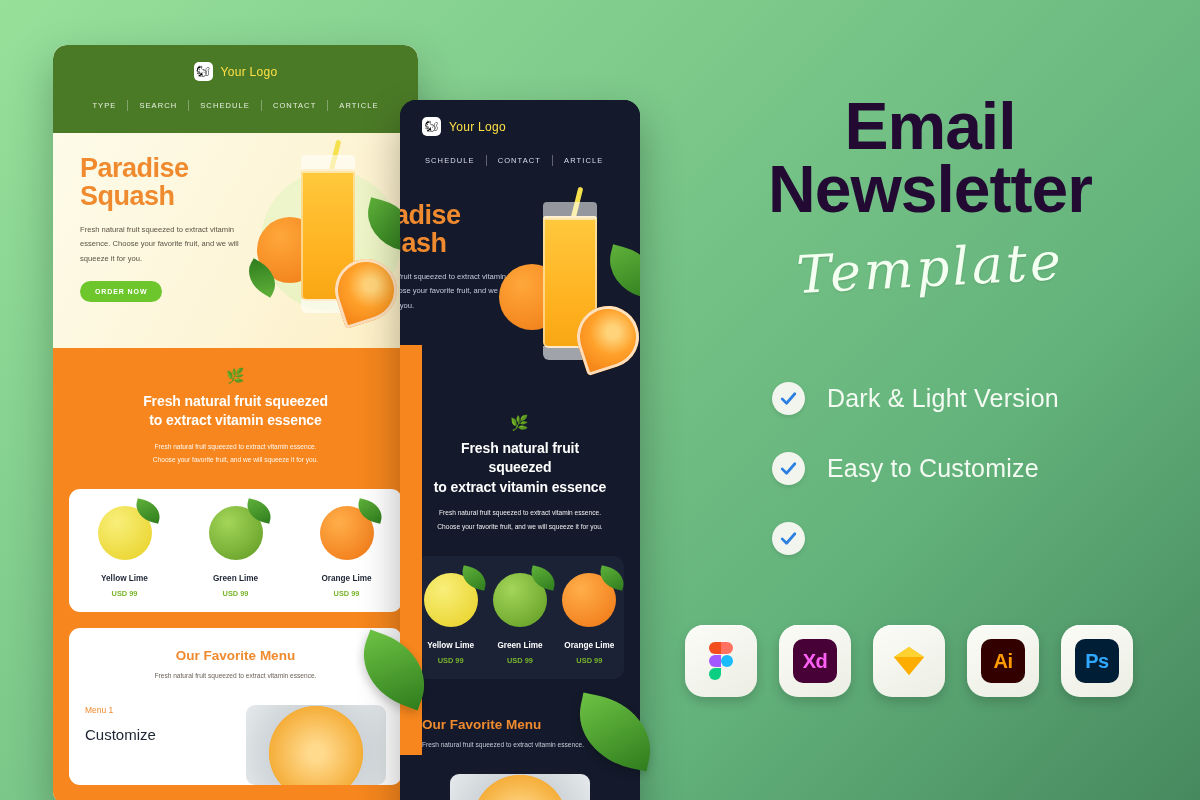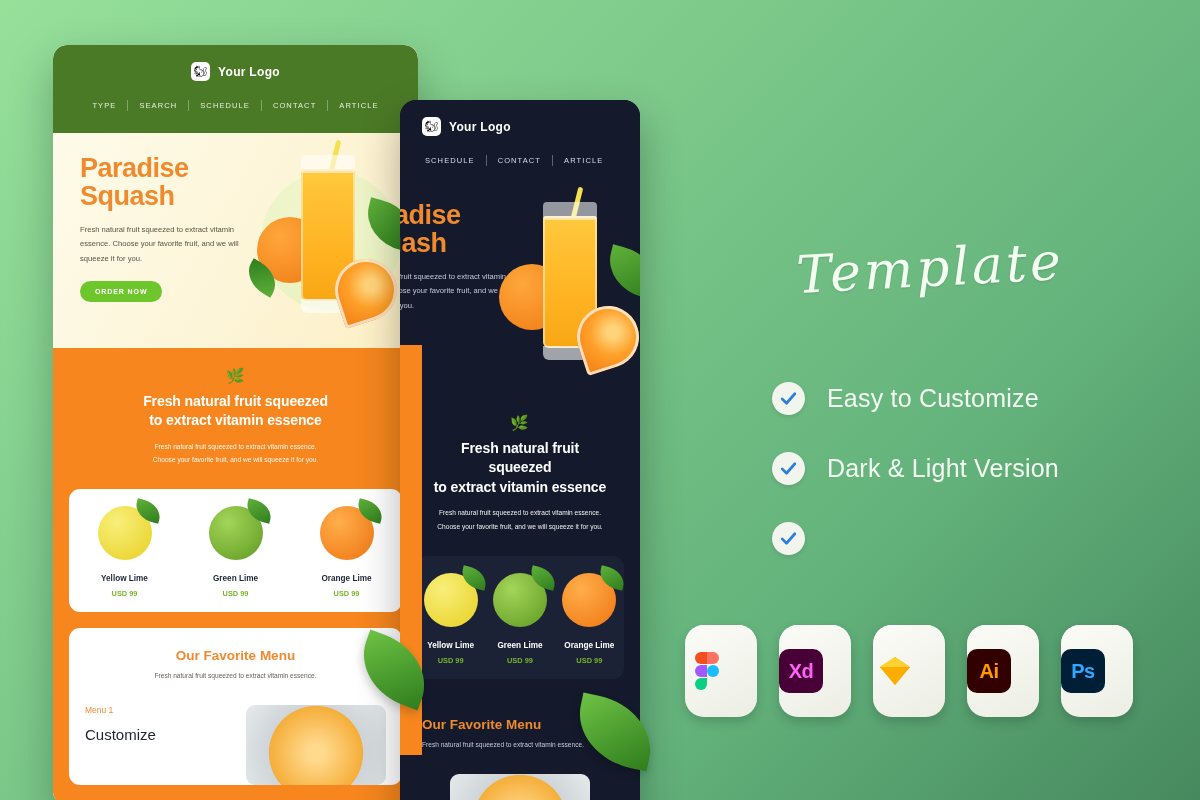--- a/index.html
+++ b/index.html
@@ -36,24 +36,24 @@
     background: #f2f4ee; display: flex; align-items: center; justify-content: center;
     box-shadow: 0 2px 4px rgba(0,0,0,.10); flex: 0 0 auto;
   }
   .check-circle svg { width: 19px; height: 19px; display: block; }
   .feature-label {
     margin-left: 22px; color: #f4fbf2; font-size: 25px; letter-spacing: .2px;
   }
 
   .apps { position: absolute; left: 25px; top: 625px; display: flex; gap: 22px; }
   .app-tile {
-    width: 72px; height: 92px; border-radius: 19px;
+    width: 72px; height: 72px; border-radius: 19px;
     background: linear-gradient(150deg,#fbfcf7 0%,#eceee4 100%);
     box-shadow: 0 5px 11px rgba(0,0,0,.17), inset 0 1px 1px #fff;
-    display: flex; align-items: center; justify-content: flex-start;
+    display: flex; align-items: center; justify-content: center;
   }
   .app-inner {
     width: 44px; height: 44px; border-radius: 10px;
     display: flex; align-items: center; justify-content: center;
     font-weight: bold; font-size: 20px; letter-spacing: -.5px;
   }
   .app-inner.plain { background: none; box-shadow: none; }
 
   
   .mock { position: absolute; overflow: hidden; }
@@ -71,21 +71,21 @@
 
   
   .hdr { position: relative; height: 88px; border-radius: 14px 14px 0 0; }
   .hdr-light { background: #4b7a26; }
   .hdr-dark { background: #141a2b; height: 80px; }
   .logo-row { display: flex; align-items: center; justify-content: center; padding-top: 17px; gap: 8px; }
   .logo-badge {
     width: 19px; height: 19px; border-radius: 5px; background: #fff;
     display: flex; align-items: center; justify-content: center; font-size: 11px;
   }
-  .logo-text { color: #ffffff; font-weight: bold; font-size: 12px; letter-spacing: .3px; }
+  .logo-text { color: #fde047; font-weight: normal; font-size: 12px; letter-spacing: .3px; }
   .nav { display: flex; justify-content: center; align-items: center; gap: 0; margin-top: 19px; }
   .nav-item { color: #e8f0e2; font-size: 7.5px; letter-spacing: 1.1px; padding: 0 11px; }
   .nav-sep { width: 1px; height: 11px; background: rgba(255,255,255,.32); }
   .hdr-dark .logo-row { justify-content: flex-start; padding-left: 22px; }
   .hdr-dark .nav { justify-content: flex-start; padding-left: 14px; }
   .hdr-dark .nav-item { color: #d8dde9; }
 
   
   .hero {
     position: relative; height: 215px;
@@ -378,38 +378,42 @@
       <div class="menu-thumb" style="margin:0 auto"></div>
     </div>
   </div>
 </div>
 
 <div class="orange-strip"></div>
 <div class="deco-leaf dl1"></div>
 <div class="deco-leaf dl2"></div>
 
 <div class="promo">
+  <div class="promo-title">
+    <span>Email</span>
+    <span class="l2">Newsletter</span>
+  </div>
   <div class="promo-script">Template</div>
 
   <div class="features">
     <div class="feature">
       <span class="check-circle">
         <svg viewBox="0 0 24 24" fill="none" stroke="#2a7fe0" stroke-width="3.4" stroke-linecap="round" stroke-linejoin="round">
             <polyline points="4,12.5 9.5,18 20,6"></polyline>
           </svg>
       </span>
-      <span class="feature-label">Easy to Customize</span>
+      <span class="feature-label">Dark &amp; Light Version</span>
     </div>
     <div class="feature">
       <span class="check-circle">
         <svg viewBox="0 0 24 24" fill="none" stroke="#2a7fe0" stroke-width="3.4" stroke-linecap="round" stroke-linejoin="round">
             <polyline points="4,12.5 9.5,18 20,6"></polyline>
           </svg>
       </span>
-      <span class="feature-label">Dark &amp; Light Version</span>
+      <span class="feature-label">Easy to Customize</span>
     </div>
     <div class="feature">
       <span class="check-circle">
         <svg viewBox="0 0 24 24" fill="none" stroke="#2a7fe0" stroke-width="3.4" stroke-linecap="round" stroke-linejoin="round">
             <polyline points="4,12.5 9.5,18 20,6"></polyline>
           </svg>
       </span>
     </div>
   </div>
 

